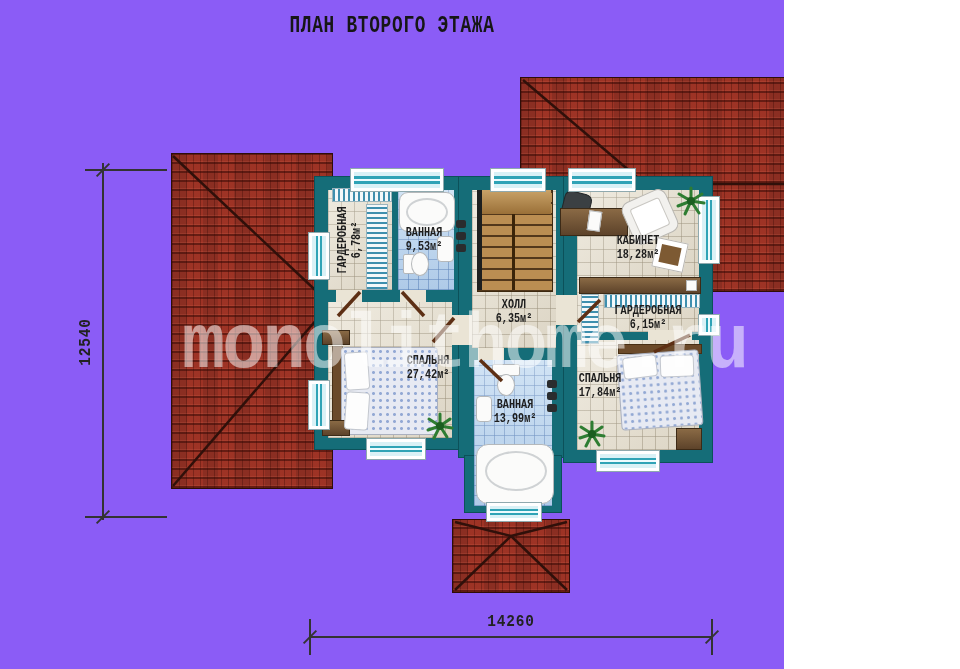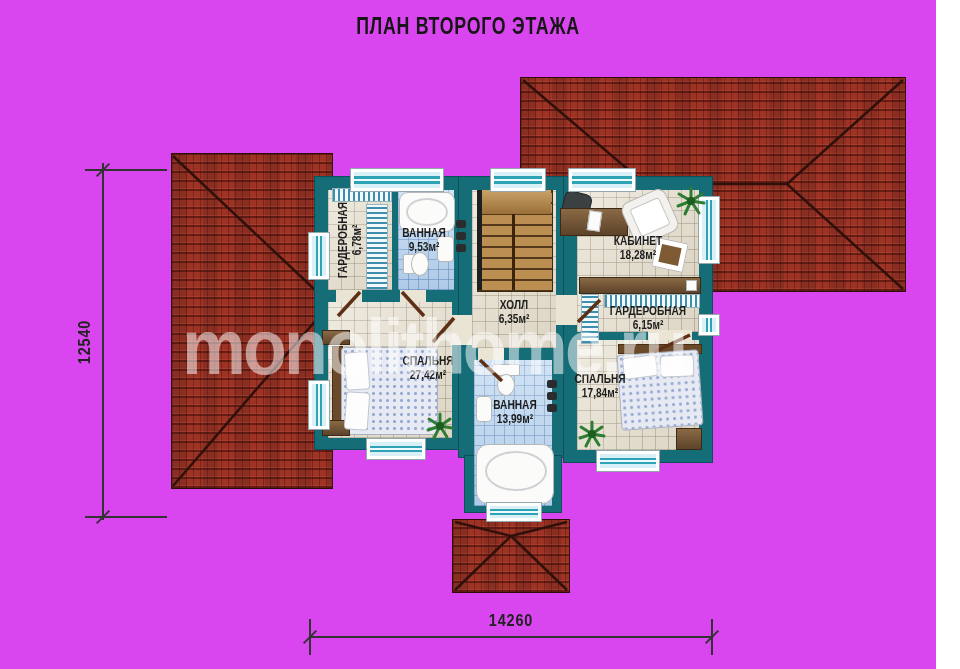--- a/index.html
+++ b/index.html
@@ -1,17 +1,17 @@
 <!DOCTYPE html>
 <html><head>
 <meta charset="utf-8">
 <style>
   html,body{margin:0;padding:0;background:#ffffff;}
-  #stage{position:relative;width:936px;height:669px;background:#d946ef;overflow:hidden;
-         font-family:Liberation Sans, sans-serif;}
+  #stage{position:relative;width:784px;height:669px;background:#8b5cf6;overflow:hidden;
+         font-family:Liberation Mono, monospace;}
   .abs{position:absolute;}
 
   
   .title{left:0;right:0;top:12px;text-align:center;font-size:24px;font-weight:700;
          color:#161616;letter-spacing:1px;transform:scaleX(.74);z-index:8;}
   .rlabel{z-index:7;color:#1d1d1d;font-weight:700;font-size:13px;line-height:1.08;
           text-align:center;white-space:nowrap;transform:translate(-50%,-50%) scaleX(.78);}
   .vlabel{z-index:7;color:#1d1d1d;font-weight:700;font-size:13px;line-height:1.08;
           text-align:center;white-space:nowrap;
           transform:translate(-50%,-50%) rotate(-90deg) scaleX(.78);}

